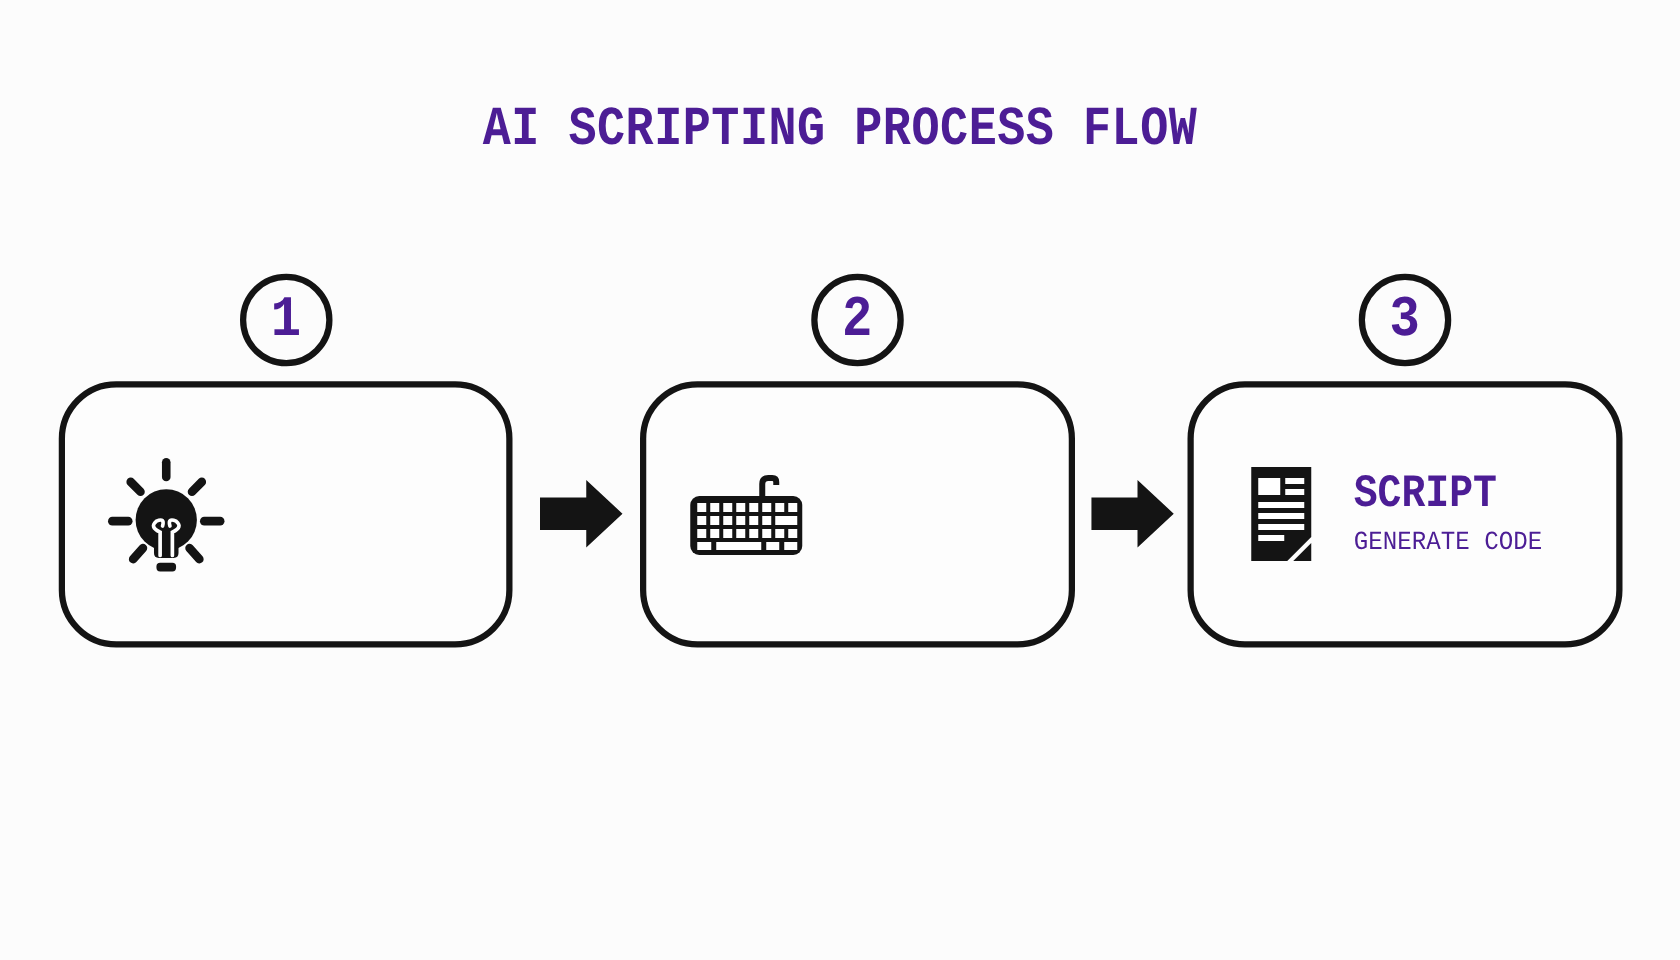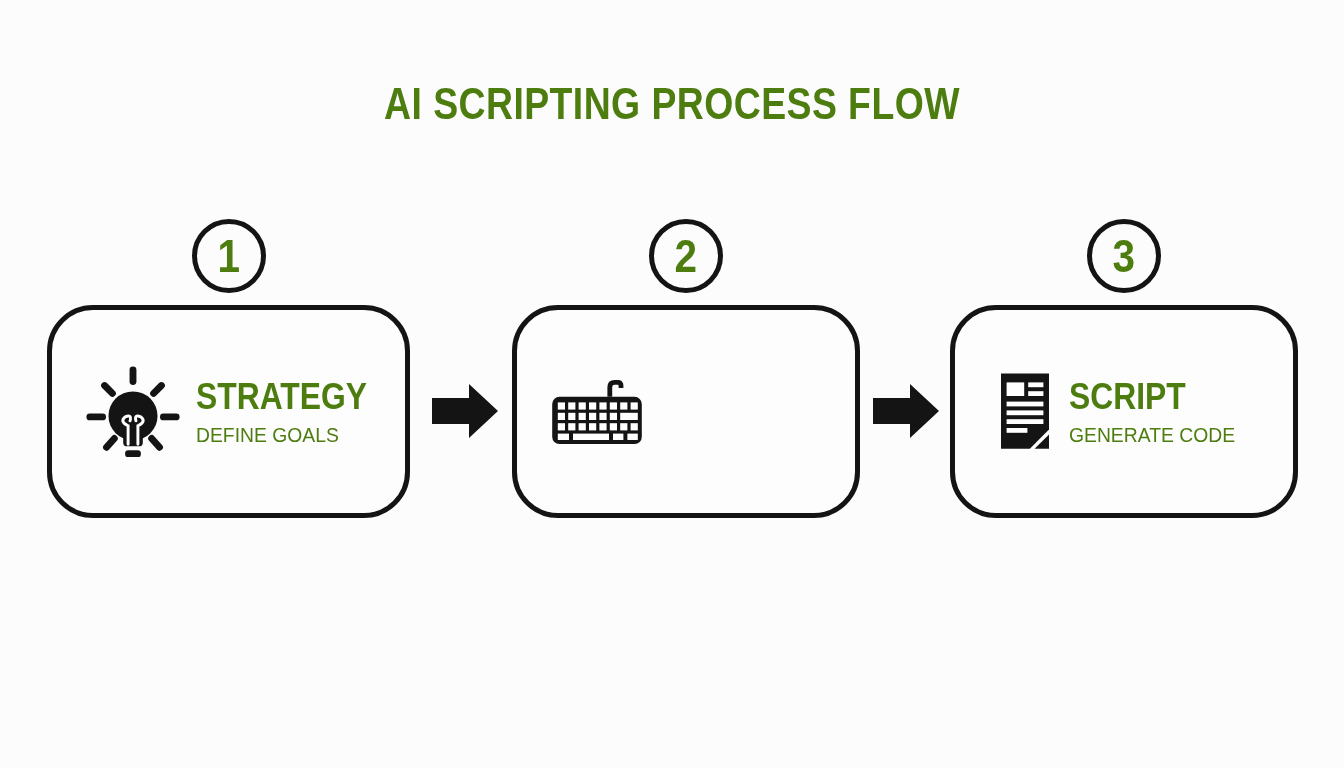--- a/index.html
+++ b/index.html
@@ -1,19 +1,19 @@
 <!DOCTYPE html>
 <html><head>
 <meta charset="utf-8">
 <style>
   html,body { margin:0; padding:0; }
   .canvas {
     position:relative; width:1344px; height:768px;
     background:#fcfcfc; overflow:hidden;
-    font-family:Liberation Sans, sans-serif; color:#4d7c0f;
+    font-family:Liberation Mono, monospace; color:#4c1d95;
   }
   .title {
     position:absolute; top:82px; left:0; width:100%;
     margin:0; text-align:center;
     font-size:44px; font-weight:bold; line-height:1;
     transform:scaleX(0.85); letter-spacing:0.5px;
     white-space:nowrap;
   }
   .step { position:absolute; top:219px; display:flex; flex-direction:column; align-items:center; }
   .step-1 { left:47px;  width:363px; }
@@ -30,21 +30,21 @@
     border:5px solid #141414; border-radius:46px; background:#fdfdfd;
     display:flex; align-items:center;
   }
   .icon { flex:0 0 auto; display:flex; }
   .step-1 .icon { margin-left:30px; }
   .step-2 .icon { margin-left:32px; }
   .step-3 .icon { margin-left:38px; }
   .labels { display:flex; flex-direction:column; }
   .step-1 .labels { margin-left:12px; }
   .step-2 .labels { margin-left:22px; }
-  .step-3 .labels { margin-left:12px; }
+  .step-3 .labels { margin-left:26px; }
   .label {
     font-size:37px; font-weight:bold; line-height:1;
     transform:scaleX(0.86); transform-origin:left center; white-space:nowrap;
   }
   .sublabel {
     margin-top:9px; font-size:21px; line-height:1;
     transform:scaleX(0.92); transform-origin:left center; white-space:nowrap;
   }
   .arrow { position:absolute; top:383px; }
   .arrow-1 { left:432px; }
@@ -75,24 +75,20 @@
           </g>
           <circle cx="52" cy="56" r="25" fill="#141414"></circle>
           <path d="M42,71 h20 v12 q0,4 -4,4 h-12 q-4,0 -4,-4 Z" fill="#141414"></path>
           <rect x="44" y="91" width="16" height="7" rx="3" fill="#141414"></rect>
           <g stroke="#ffffff" stroke-width="3" fill="none" stroke-linecap="round">
             <path d="M47,85 L47,66 Q38,62 44,57 Q51,54 49,61"></path>
             <path d="M57,85 L57,66 Q66,62 60,57 Q53,54 55,61"></path>
           </g>
         </svg>
       </span>
-      <div class="labels">
-        <div class="label">STRATEGY</div>
-        <div class="sublabel">DEFINE GOALS</div>
-      </div>
     </div>
   </div>
 
   <span class="arrow arrow-1">
     <svg width="67" height="56" viewBox="0 0 67 56">
       <polygon points="0,15 37,15 37,1 66,28 37,55 37,41 0,41" fill="#141414"></polygon>
     </svg>
   </span>
 
   <div class="step step-2">

